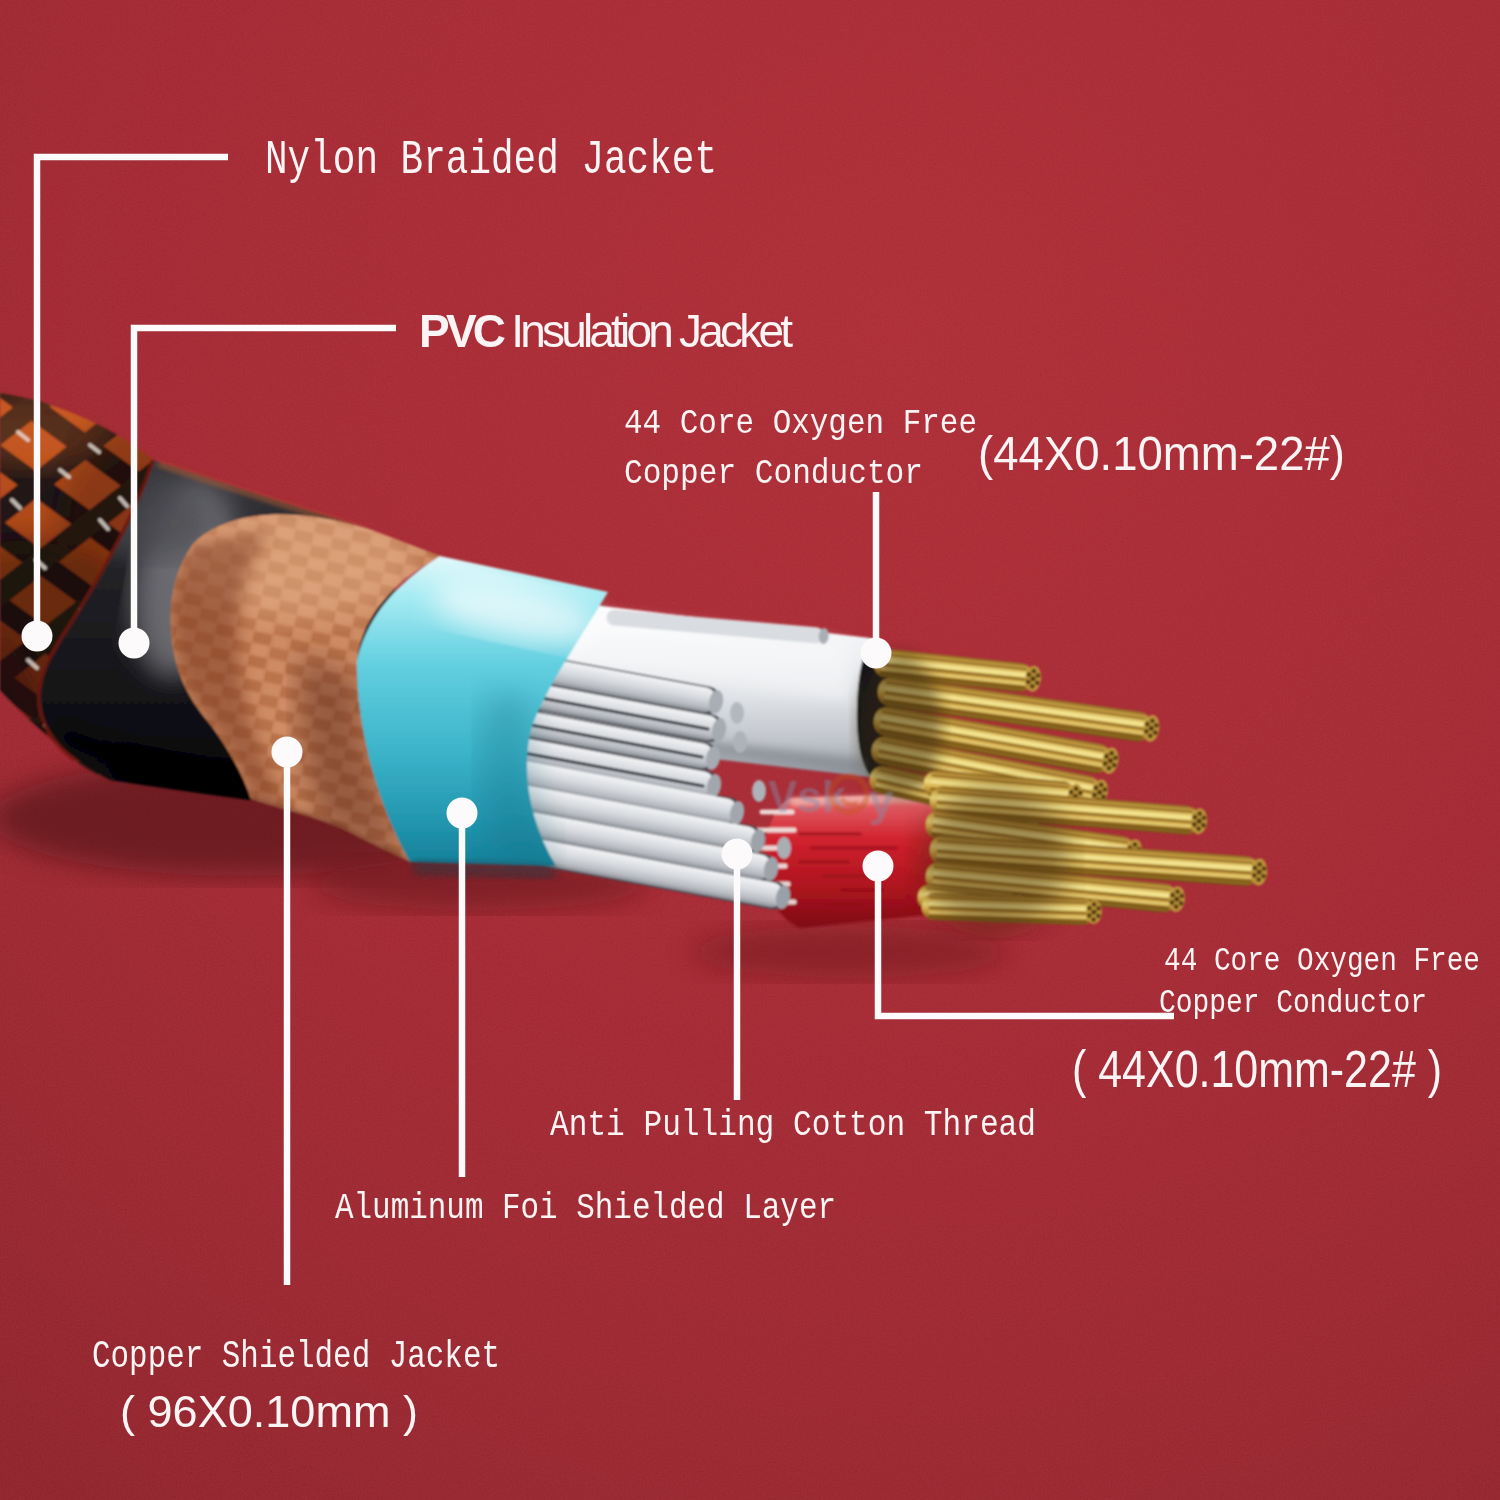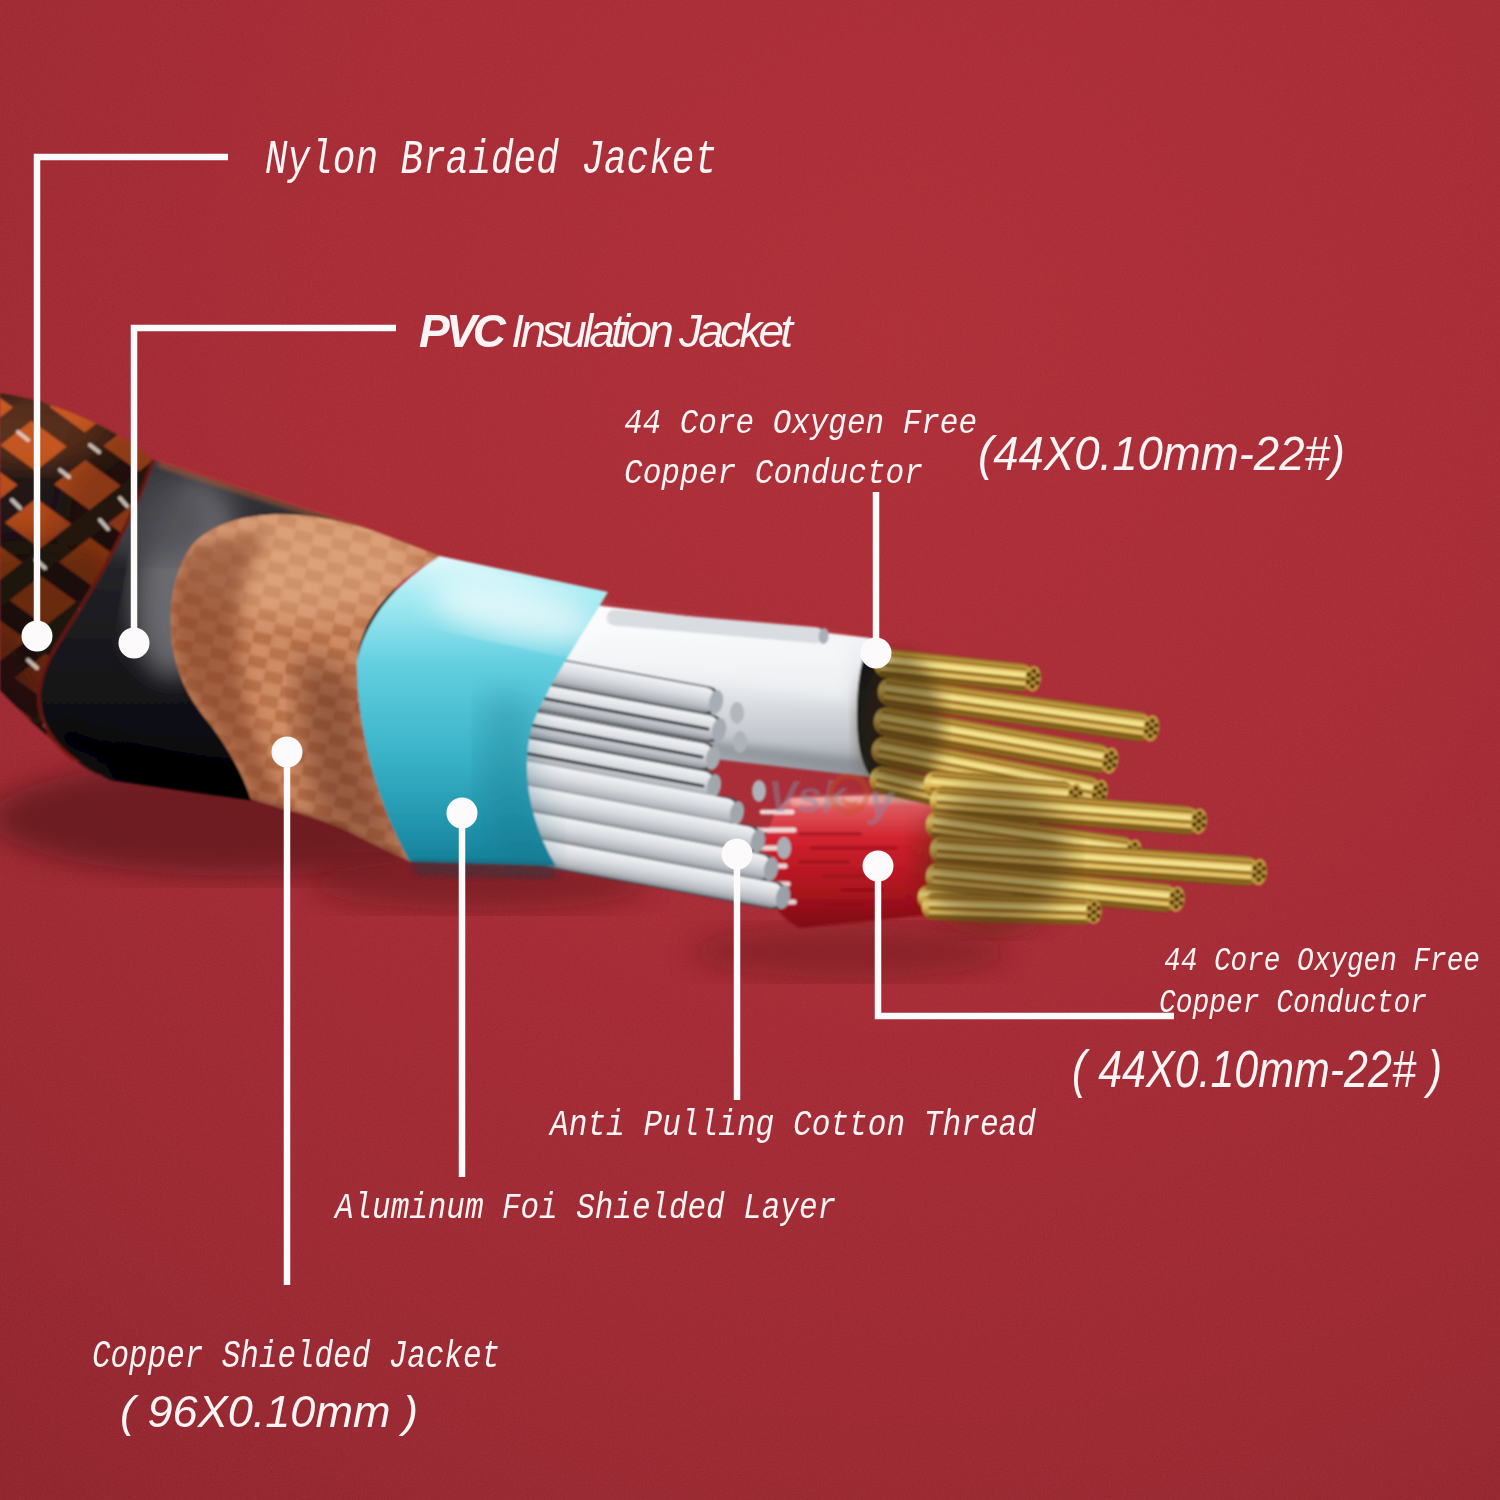--- a/index.html
+++ b/index.html
@@ -1,16 +1,16 @@
 <!DOCTYPE html>
 <html><head>
 <meta charset="utf-8">
 <style>
   html,body{margin:0;padding:0;background:#a32430;}
-  #stage{position:relative;width:1500px;height:1500px;overflow:hidden;font-style:italic;}
+  #stage{position:relative;width:1500px;height:1500px;overflow:hidden;}
   svg{display:block;}
   text{font-family:"Liberation Mono", monospace;}
   .sans{font-family:"Liberation Sans", sans-serif;}
 </style>
 </head>
 <body>
 <div id="stage">
 <svg width="1500" height="1500" viewBox="0 0 1500 1500">
 <defs>
   <radialGradient id="bgGlow" cx="0.60" cy="0.22" r="0.95">

